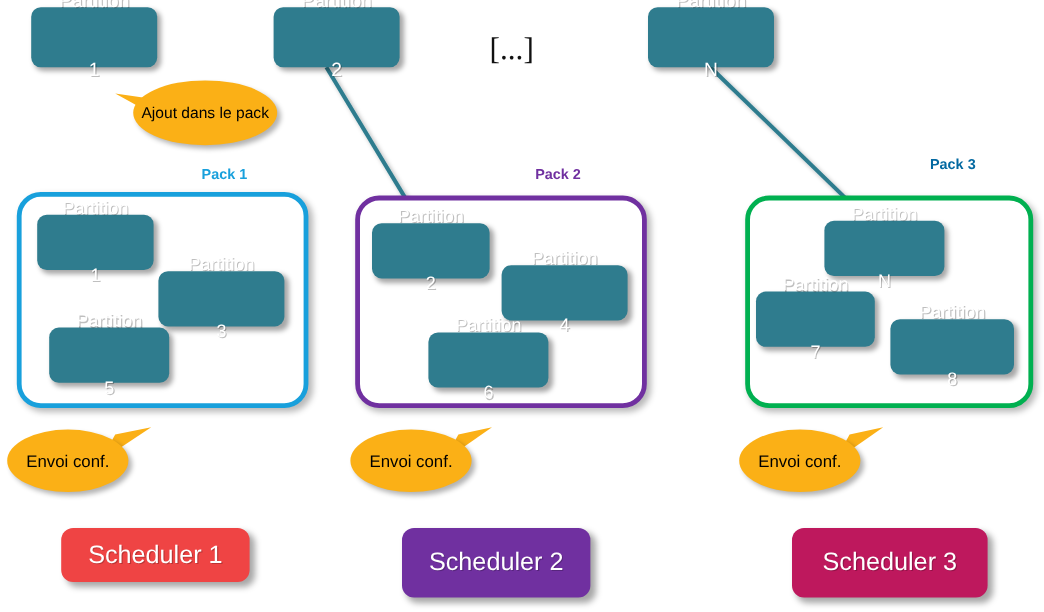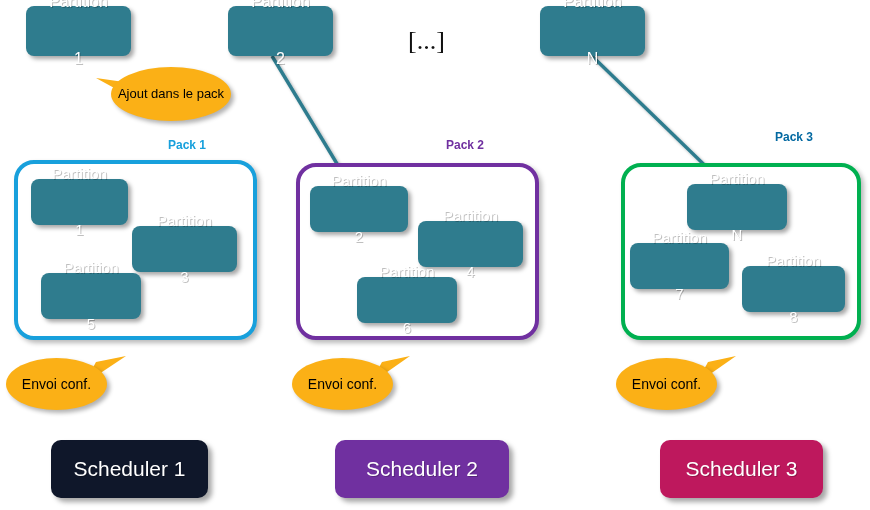--- a/index.html
+++ b/index.html
@@ -209,19 +209,19 @@
   </div>
 
   <div class="callout" style="left:111px; top:67px; width:120px; height:54px;">Ajout dans le pack</div>
 
   <div class="callout" style="left:6px; top:358px; width:101px; height:52px; font-size:14px;">Envoi conf.</div>
 
   <div class="callout" style="left:292px; top:358px; width:101px; height:52px; font-size:14px;">Envoi conf.</div>
 
   <div class="callout" style="left:616px; top:358px; width:101px; height:52px; font-size:14px;">Envoi conf.</div>
 
-  <div class="scheduler" style="left:51px; top:440px; width:157px; height:58px; background:#0f172a;">Scheduler 1</div>
-
-  <div class="scheduler" style="left:335px; top:440px; width:174px; height:58px; background:#7030A0;">Scheduler 2</div>
+  <div class="scheduler" style="left:51px; top:440px; width:157px; height:45px; background:#ef4444;">Scheduler 1</div>
+
+  <div class="scheduler" style="left:335px; top:440px; width:157px; height:58px; background:#7030A0;">Scheduler 2</div>
 
   <div class="scheduler" style="left:660px; top:440px; width:163px; height:58px; background:#be185d;">Scheduler 3</div>
 
 </div>
 
 </body></html>

